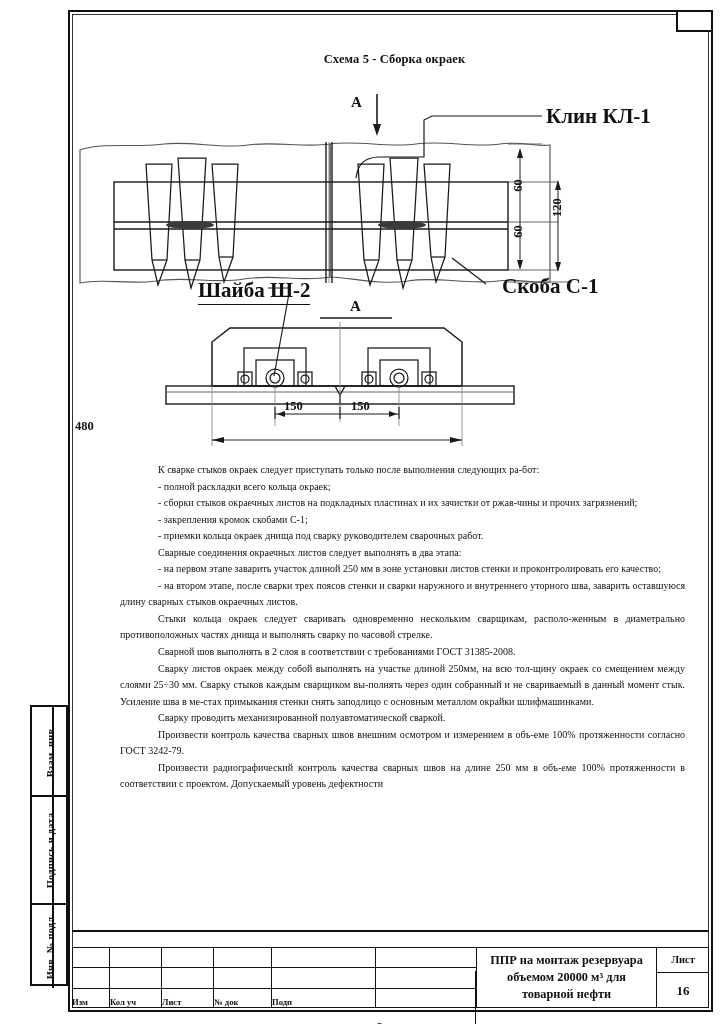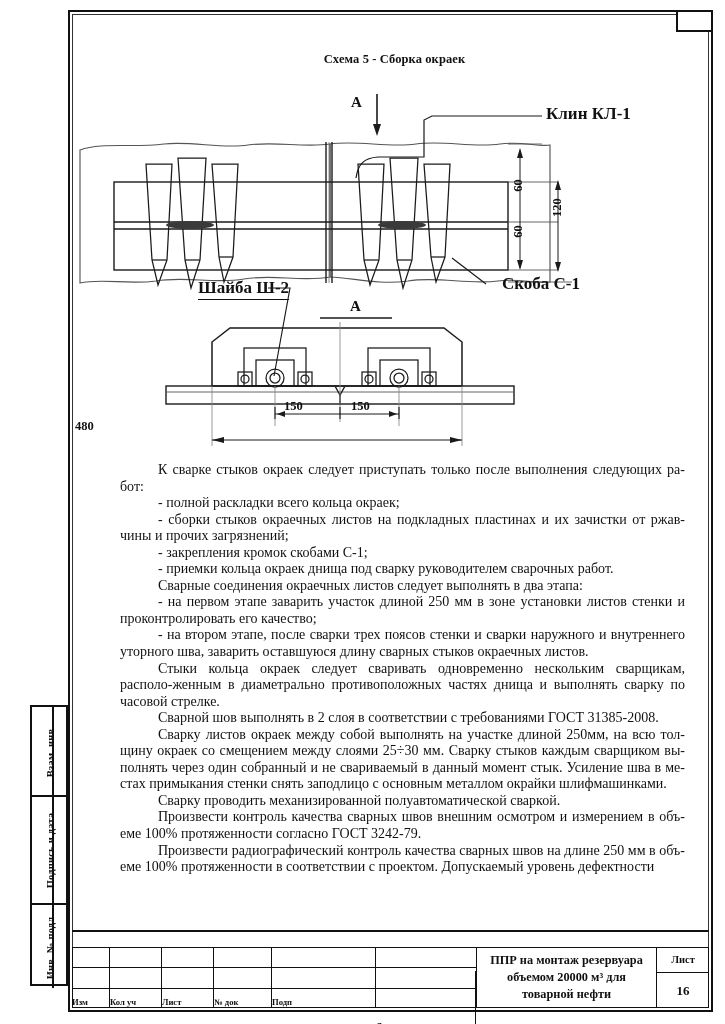--- a/index.html
+++ b/index.html
@@ -53,29 +53,29 @@
   
   .title{
     position:absolute;left:0;top:38px;width:645px;text-align:center;
     font-size:12.5px;font-weight:bold;letter-spacing:.1px;
   }
 
   
   .dwg{position:absolute;}
 
   .lbl{position:absolute;font-weight:bold;white-space:nowrap;}
-  .lbl-big{font-size:17px;}
+  .lbl-big{font-size:21px;}
   .lbl-A{font-size:15px;font-weight:bold;}
   .dim{position:absolute;font-size:12.5px;font-weight:bold;white-space:nowrap;}
   .dim-v{transform:rotate(-90deg);transform-origin:center center;}
 
   
   .body-text{
     position:absolute;left:120px;top:462px;width:565px;
-    font-size:14px;line-height:16.55px;text-align:justify;
+    font-size:10px;line-height:16.55px;text-align:justify;
     font-family:"Liberation Serif","DejaVu Serif",serif;
   }
   .body-text p{margin:0;text-indent:38px;}
   .body-text p.dash{text-indent:38px;}
 
   
   .tb{
     position:absolute;left:72px;top:947px;width:637px;height:61px;
     box-sizing:border-box;
   }

